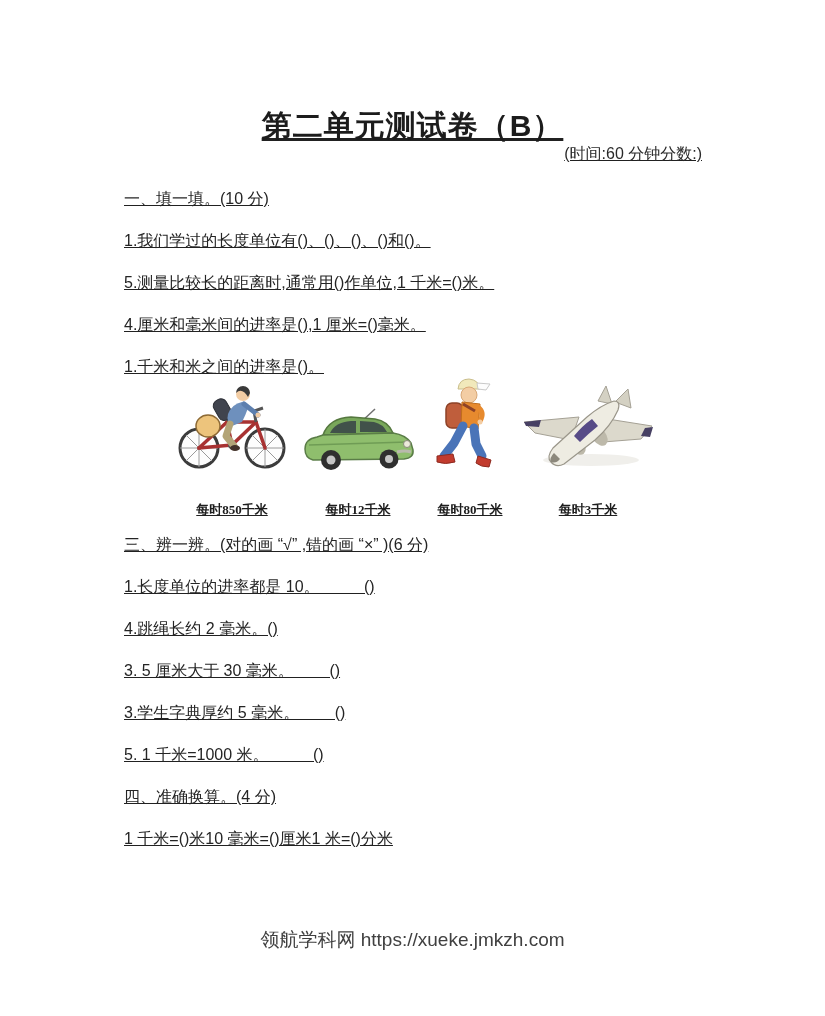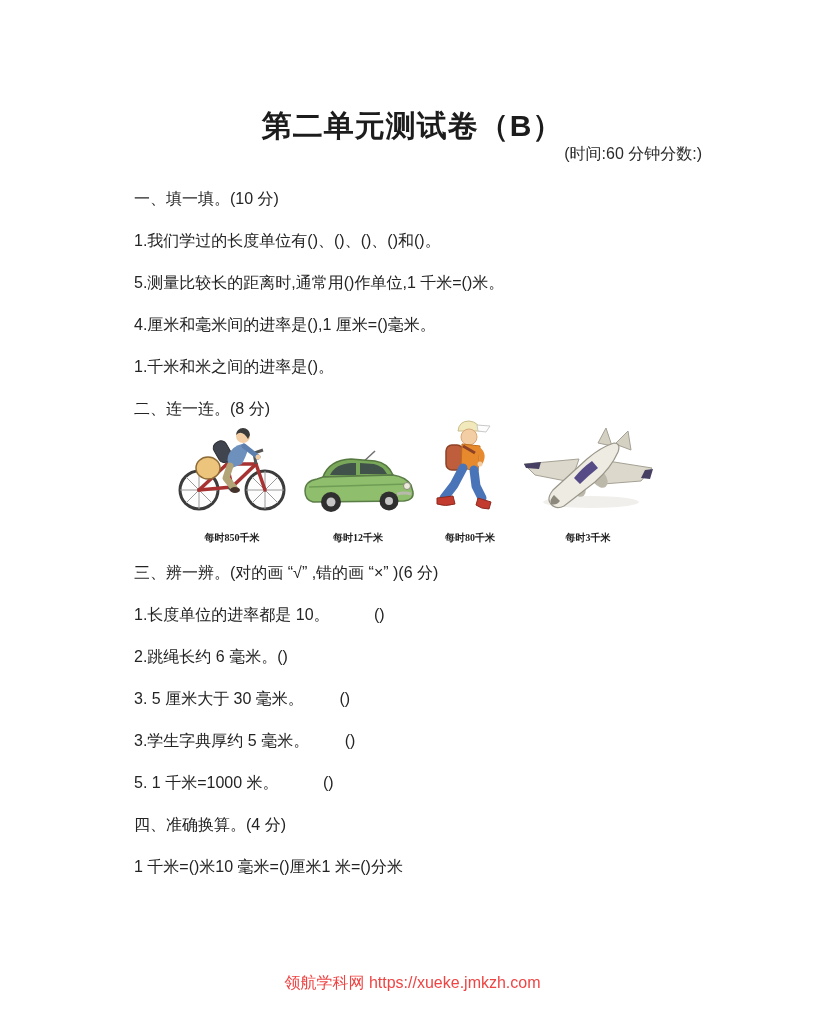--- a/index.html
+++ b/index.html
@@ -4,20 +4,21 @@
 <style>
   html, body { margin: 0; padding: 0; background: #ffffff; }
   .page {
     position: relative;
     width: 825px;
     height: 1016px;
     background: #ffffff;
     font-family: "Liberation Sans", sans-serif;
     color: #212121;
     overflow: hidden;
+    text-decoration: underline;
   }
   .title {
     margin: 0;
     padding-top: 107px;
     text-align: center;
     font-size: 30px;
     line-height: 37px;
     font-weight: 700;
     letter-spacing: 1px;
     color: #1c1c1c;
@@ -31,21 +32,21 @@
     color: #2a2a2a;
     white-space: pre-wrap;
   }
   .content {
     padding-top: 26px;
     margin-left: 118px;
     margin-right: 90px;
     font-size: 16px;
   }
   .content p {
-    margin: 0 0 23px 16px;
+    margin: 0 0 23px 6px;
     line-height: 19px;
     white-space: pre-wrap;
     color: #242424;
   }
   .figure-row {
     display: flex;
     align-items: flex-end;
     margin: -22px 0 16px 52px;
   }
   .fig {
@@ -57,58 +58,57 @@
   .fig-2 { width: 128px; }
   .fig-3 { width: 96px;  }
   .fig-4 { width: 140px; }
   .fig-img-box {
     height: 95px;
     display: flex;
     align-items: flex-end;
     justify-content: center;
   }
   .fig-caption {
-    margin-top: 14px;
+    margin-top: 28px;
     font-family: "Liberation Serif", serif;
     font-weight: 700;
-    font-size: 10px;
+    font-size: 13px;
     line-height: 19px;
     color: #1d1d1d;
     white-space: pre-wrap;
   }
   .footer {
     position: absolute;
-    top: 972px;
+    top: 929px;
     left: 0;
     width: 100%;
     text-align: center;
-    font-size: 16px;
+    font-size: 19px;
     line-height: 21px;
-    color: #ef4444;
+    color: #404040;
     white-space: pre-wrap;
   }
 </style>
 </head>
 <body>
 
 <div class="page">
 
   <h1 class="title">第二单元测试卷（B）</h1>
 
   <div class="meta">(时间:60 分钟分数:)</div>
 
   <div class="content">
 
     <p>一、填一填。(10 分)</p>
     <p>1.我们学过的长度单位有()、()、()、()和()。</p>
     <p>5.测量比较长的距离时,通常用()作单位,1 千米=()米。</p>
     <p>4.厘米和毫米间的进率是(),1 厘米=()毫米。</p>
     <p>1.千米和米之间的进率是()。</p>
 
-    <p>二、连一连。(8 分)</p>
 
     <div class="figure-row">
 
       <div class="fig fig-1">
         <div class="fig-img-box">
           <svg width="112" height="90" viewBox="0 0 112 90" aria-hidden="true">
             <circle cx="23" cy="66" r="19" fill="#fdfdfd" stroke="#3c3c3c" stroke-width="3"></circle>
             <g stroke="#9a9a9a" stroke-width="1">
               <line x1="23" y1="47" x2="23" y2="85"></line>
                 <line x1="4" y1="66" x2="42" y2="66"></line>
@@ -202,21 +202,21 @@
             <path d="M32 78 Q30 74 35 69 L41 75 Q37 80 32 78 Z" fill="#8c887c"></path>
           </svg>
         </div>
         <div class="fig-caption">每时3千米</div>
       </div>
 
     </div>
 
     <p>三、辨一辨。(对的画 “√” ,错的画 “×” )(6 分)</p>
     <p>1.长度单位的进率都是 10。          ()</p>
-    <p>2.跳绳长约 6 毫米。()</p>
+    <p>4.跳绳长约 2 毫米。()</p>
     <p>3. 5 厘米大于 30 毫米。        ()</p>
     <p>3.学生字典厚约 5 毫米。        ()</p>
     <p>5. 1 千米=1000 米。          ()</p>
 
     <p>四、准确换算。(4 分)</p>
     <p>1 千米=()米10 毫米=()厘米1 米=()分米</p>
 
   </div>
 
   <div class="footer">领航学科网 https://xueke.jmkzh.com</div>

